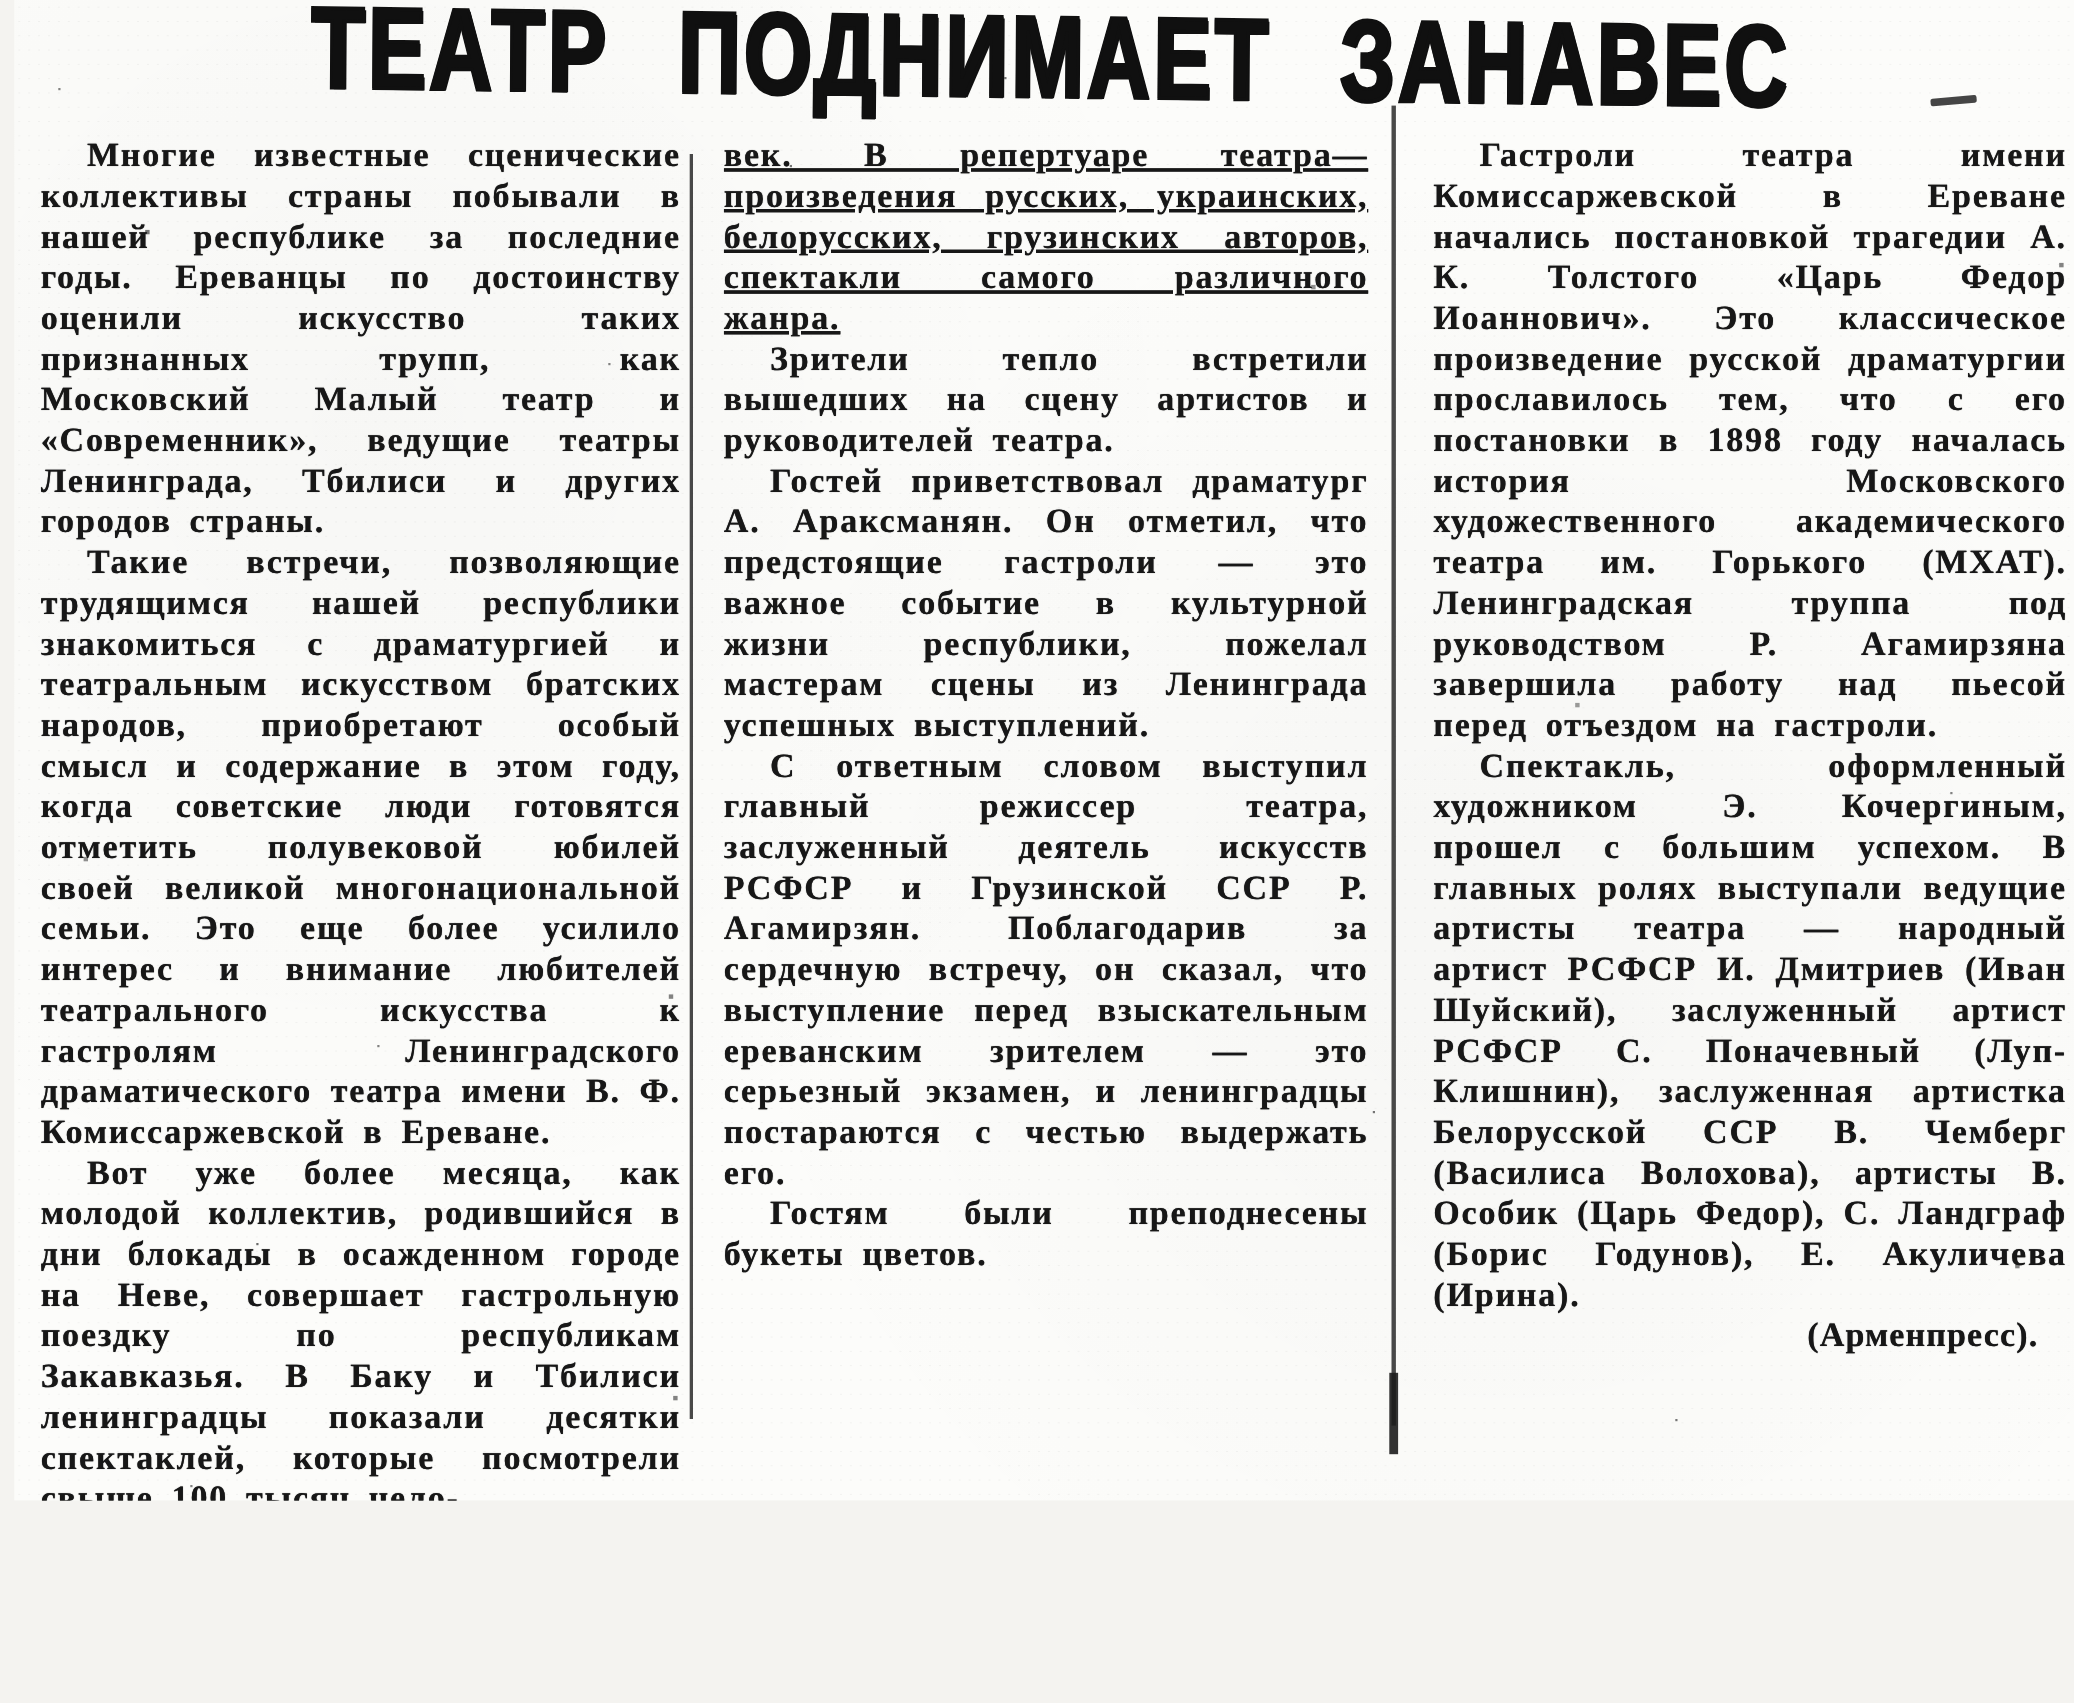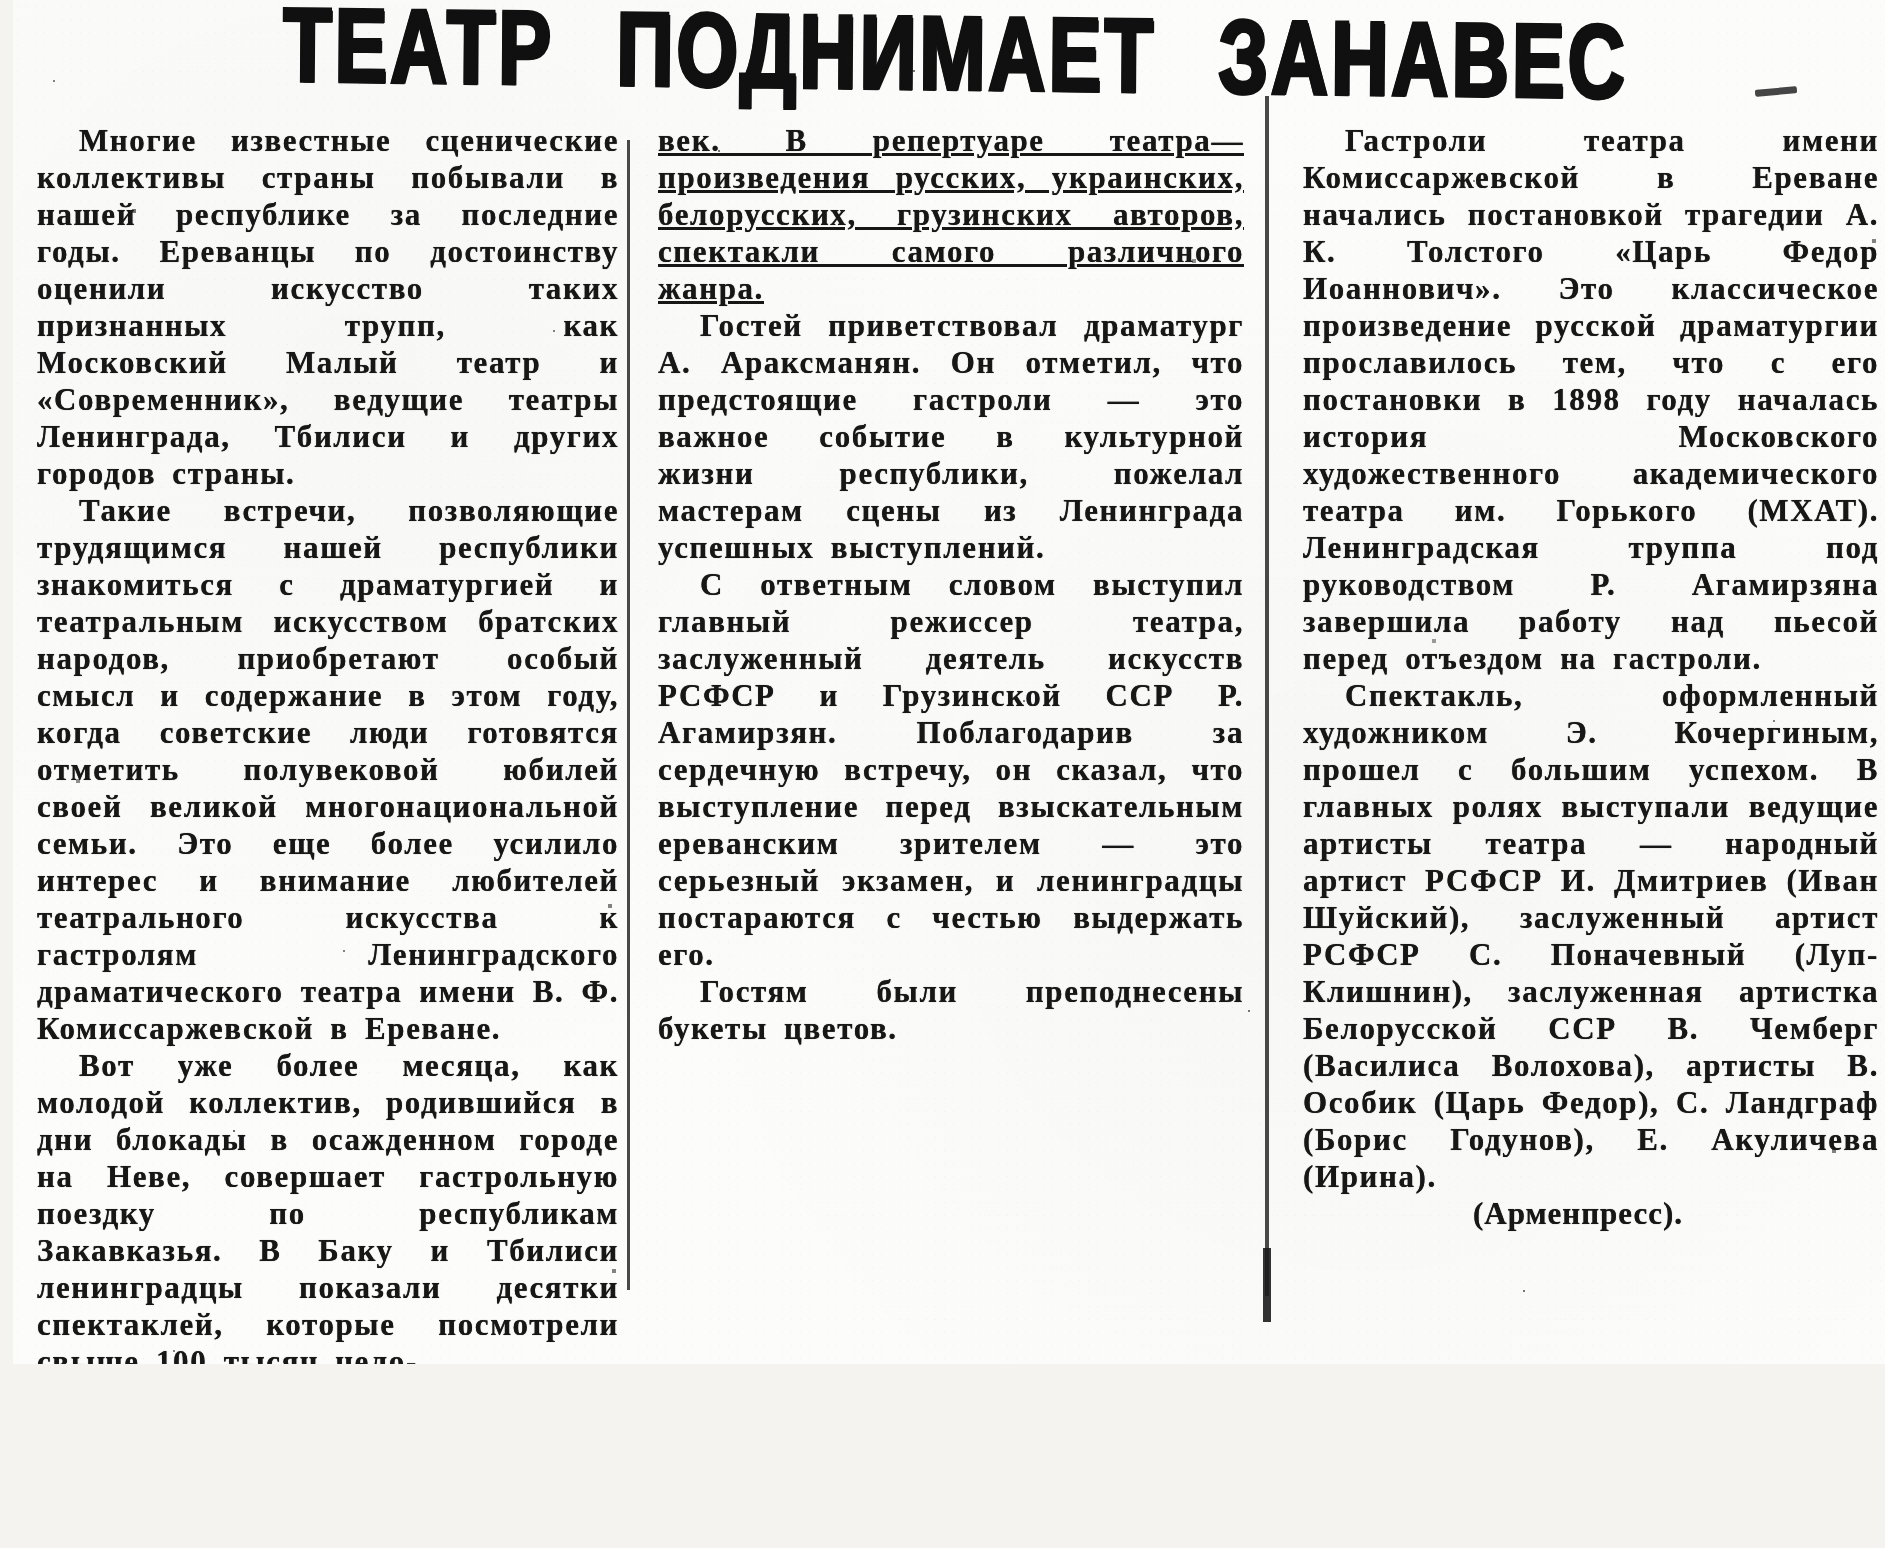--- a/index.html
+++ b/index.html
@@ -44,21 +44,21 @@
     letter-spacing:1.6px;word-spacing:7px;
     text-align:justify;
     color:#171717;
     text-shadow:0 0 0.7px #2a2a2a;
   }
   .col1{left:24px;width:582px;}
   .col2{left:645px;width:586px;}
   .col3{left:1290px;width:576px;}
   .col p{margin:0;text-indent:42px;}
   .col p.no-indent{text-indent:0;text-decoration:underline;}
-  .col p.signature{text-align:center;text-indent:0;padding-right:26px;letter-spacing:1px;}
+  .col p.signature{text-align:right;text-indent:0;padding-right:26px;letter-spacing:1px;}
   
   .vrule{position:absolute;background:#1c1c1c;opacity:.8;}
   .vrule.d1{left:614px;top:140px;width:3px;height:1150px;}
   .vrule.d2{left:1252px;top:96px;width:4px;height:1200px;}
   .vrule.d2b{left:1250px;top:1248px;width:8px;height:74px;opacity:.9;}
   
   .dash-artifact{position:absolute;left:1742px;top:88px;width:42px;height:7px;background:#242424;border-radius:2px;transform:rotate(-5deg);opacity:.85;}
   .ink-artifact{position:absolute;left:1516px;top:1482px;width:7px;height:52px;background:#1d1d1d;transform:rotate(4deg);border-radius:2px;opacity:.9;}
   
   .stamp-name{
@@ -124,20 +124,21 @@
   <div class="col col1">
     <p>Многие известные сценические коллективы страны побывали в нашей республике за последние годы. Ереванцы по достоинству оценили искусство таких признанных трупп, как Московский Малый театр и «Современник», ведущие театры Ленинграда, Тбилиси и других городов страны.</p>
     <p>Такие встречи, позволяющие трудящимся нашей республики знакомиться с драматургией и театральным искусством братских народов, приобретают особый смысл и содержание в этом году, когда советские люди готовятся отметить полувековой юбилей своей великой многонациональной семьи. Это еще более усилило интерес и внимание любителей театрального искусства к гастролям Ленинградского драматического театра имени В. Ф. Комиссаржевской в Ереване.</p>
     <p>Вот уже более месяца, как молодой коллектив, родившийся в дни блокады в осажденном городе на Неве, совершает гастрольную поездку по республикам Закавказья. В Баку и Тбилиси ленинградцы показали десятки спектаклей, которые посмотрели свыше 100 тысяч чело-</p>
   </div>
 
   <div class="vrule d1"></div>
 
   <div class="col col2">
     <p class="no-indent">век. В репертуаре театра—произведения русских, украинских, белорусских, грузинских авторов, спектакли самого различного жанра.</p>
+    <p>Зрители тепло встретили вышедших на сцену артистов и руководителей театра.</p>
     <p>Гостей приветствовал драматург А. Араксманян. Он отметил, что предстоящие гастроли — это важное событие в культурной жизни республики, пожелал мастерам сцены из Ленинграда успешных выступлений.</p>
     <p>С ответным словом выступил главный режиссер театра, заслуженный деятель искусств РСФСР и Грузинской ССР Р. Агамирзян. Поблагодарив за сердечную встречу, он сказал, что выступление перед взыскательным ереванским зрителем — это серьезный экзамен, и ленинградцы постараются с честью выдержать его.</p>
     <p>Гостям были преподнесены букеты цветов.</p>
   </div>
 
   <div class="vrule d2"></div>
   <div class="vrule d2b"></div>
 
   <div class="col col3">
     <p>Гастроли театра имени Комиссаржевской в Ереване начались постановкой трагедии А. К. Толстого «Царь Федор Иоаннович». Это классическое произведение русской драматургии прославилось тем, что с его постановки в 1898 году началась история Московского художественного академического театра им. Горького (МХАТ). Ленинградская труппа под руководством Р. Агамирзяна завершила работу над пьесой перед отъездом на гастроли.</p>

